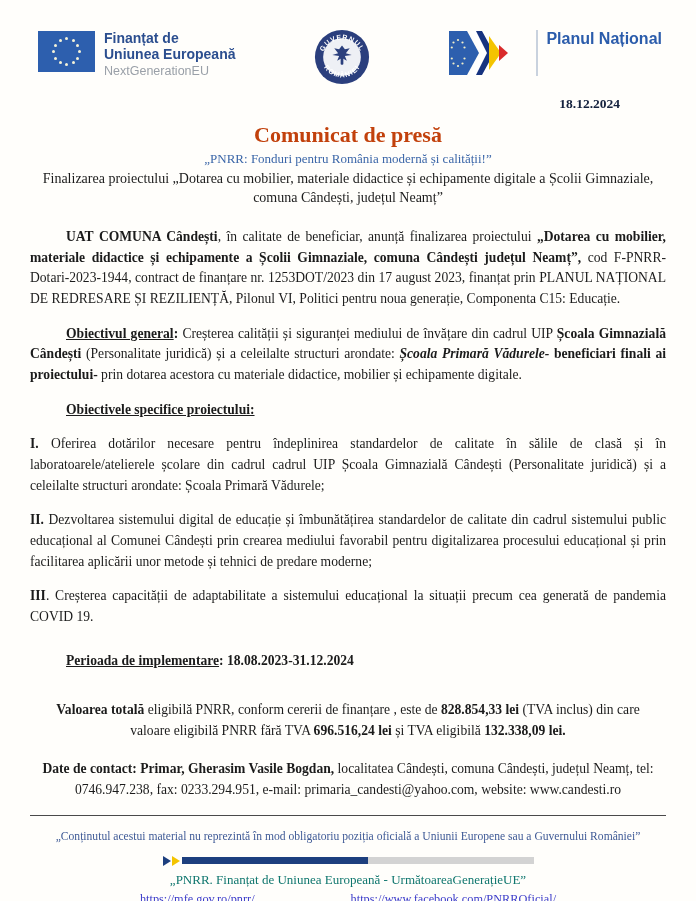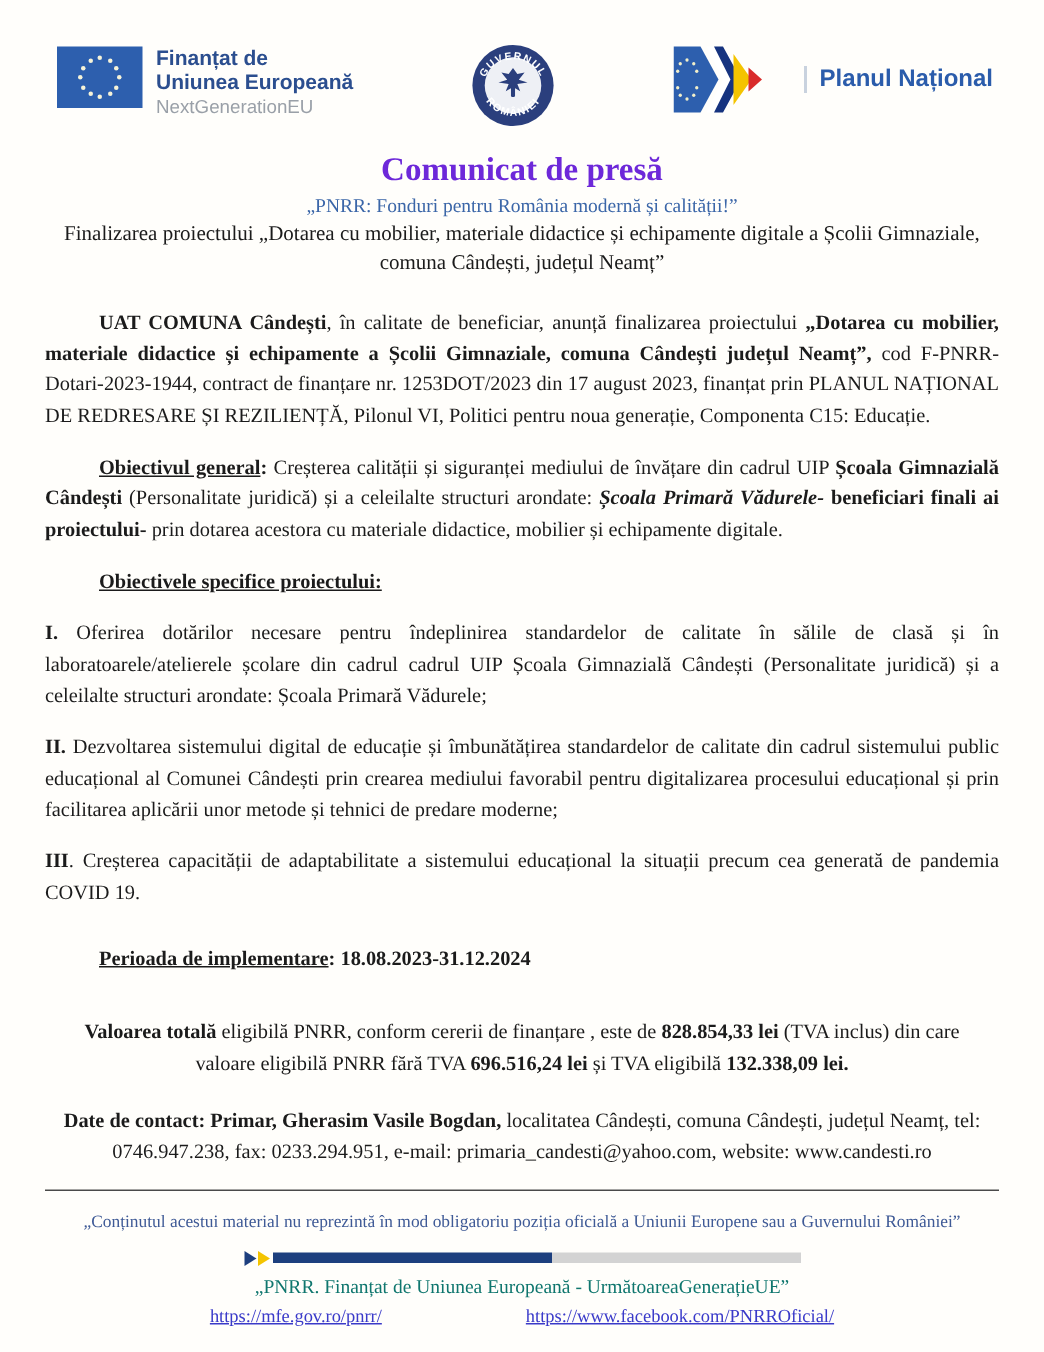--- a/index.html
+++ b/index.html
@@ -15,28 +15,28 @@
 
   
   .hdr{display:flex;align-items:flex-start;justify-content:space-between;height:64px;}
   .eu-logo{display:flex;align-items:flex-start;gap:9px;margin-left:8px;}
   .eu-flag{width:57px;height:41px;background:#2d5fae;position:relative;flex:0 0 auto;margin-top:5px;}
   .eu-flag .star{position:absolute;width:3px;height:3px;border-radius:50%;background:#f6f3d8;}
   .eu-txt{font-family:"Liberation Sans", sans-serif;line-height:1.15;margin-top:4px;}
   .eu-txt .l1,.eu-txt .l2{font-weight:bold;color:#2b4e8f;font-size:14px;}
   .eu-txt .l3{color:#9aa0a8;font-size:12.5px;margin-top:2px;}
   .seal{margin-top:2px;}
-  .pnrr{display:flex;align-items:center;gap:21px;margin-top:4px;margin-right:4px;}
+  .pnrr{display:flex;gap:21px;margin-top:4px;margin-right:4px;}
   .pnrr-txt{font-family:"Liberation Sans", sans-serif;font-weight:bold;color:#2b5cab;
             font-size:16px;line-height:1.12;border-left:2px solid #c9d2de;padding-left:8px;}
   .date-row{text-align:right;padding-right:46px;margin-top:6px;
             font-weight:bold;font-size:13.5px;color:#14213d;}
 
   
-  .title{text-align:center;color:#6d28d9;font-weight:bold;font-size:22px;margin-top:10px;}
+  .title{text-align:center;color:#c2410c;font-weight:bold;font-size:22px;margin-top:10px;}
   .subtitle{text-align:center;color:#3b66a8;font-size:13px;margin-top:3px;}
   .heading{text-align:center;font-weight:normal;font-size:14px;margin:3px auto 0 auto;max-width:648px;line-height:1.35;}
 
   
   .para{font-size:13.6px;line-height:1.53;text-align:justify;}
   .indent{text-indent:36px;}
   .p-intro{margin-top:19px;}
   .p-obj{margin-top:13px;}
   .p-objh{margin-top:12px;font-size:13.6px;}
   .p-item{margin-top:0;}
@@ -129,20 +129,21 @@
         <polygon points="27,1 33,1 45,23 33,45 27,45 38,23" fill="#16337f"></polygon>
         <polygon points="40,6 52,23 40,40" fill="#f4c400"></polygon>
         <polygon points="50,15 59,23 50,31" fill="#d92b2b"></polygon>
       </svg>
       <div class="pnrr-txt">
         <div>Planul Național</div>
       </div>
     </div>
   </div>
 
+  <div class="date-row">18.12.2024</div>
 
   <div class="title">Comunicat de presă</div>
   <div class="subtitle">„PNRR: Fonduri pentru România modernă și calității!”</div>
   <div class="heading">Finalizarea proiectului „Dotarea cu mobilier, materiale didactice și echipamente digitale a Școlii Gimnaziale, comuna Cândești, județul Neamț”</div>
 
   <p class="para indent p-intro"><span class="b">UAT COMUNA Cândești</span><span>, în calitate de beneficiar, anunță finalizarea proiectului </span><span class="b">„Dotarea cu mobilier, materiale didactice și echipamente a Școlii Gimnaziale, comuna Cândești județul Neamț”,</span><span> cod F-PNRR-Dotari-2023-1944, contract de finanțare nr. 1253DOT/2023 din 17 august 2023, finanțat prin PLANUL NAȚIONAL DE REDRESARE ȘI REZILIENȚĂ, Pilonul VI, Politici pentru noua generație, Componenta C15: Educație.</span></p>
   <p class="para indent p-obj"><span class="b u">Obiectivul general</span><span class="b">: </span><span>Creșterea calității și siguranței mediului de învățare din cadrul UIP </span><span class="b">Școala Gimnazială Cândești</span><span> (Personalitate juridică) și a celeilalte structuri arondate: </span><span class="b i">Școala Primară Vădurele-</span><span class="b"> beneficiari finali ai proiectului-</span><span> prin dotarea acestora cu materiale didactice, mobilier și echipamente digitale.</span></p>
   <p class="para indent p-objh"><span class="b u">Obiectivele specifice proiectului:</span></p>
   <p class="para p-item"><span class="b">I.</span><span> Oferirea dotărilor necesare pentru îndeplinirea standardelor de calitate în sălile de clasă și în laboratoarele/atelierele școlare din cadrul cadrul UIP Școala Gimnazială Cândești (Personalitate juridică) și a celeilalte structuri arondate: Școala Primară Vădurele;</span></p>
   <p class="para p-item"><span class="b">II.</span><span> Dezvoltarea sistemului digital de educație și îmbunătățirea standardelor de calitate din cadrul sistemului public educațional al Comunei Cândești prin crearea mediului favorabil pentru digitalizarea procesului educațional și prin facilitarea aplicării unor metode și tehnici de predare moderne;</span></p>

